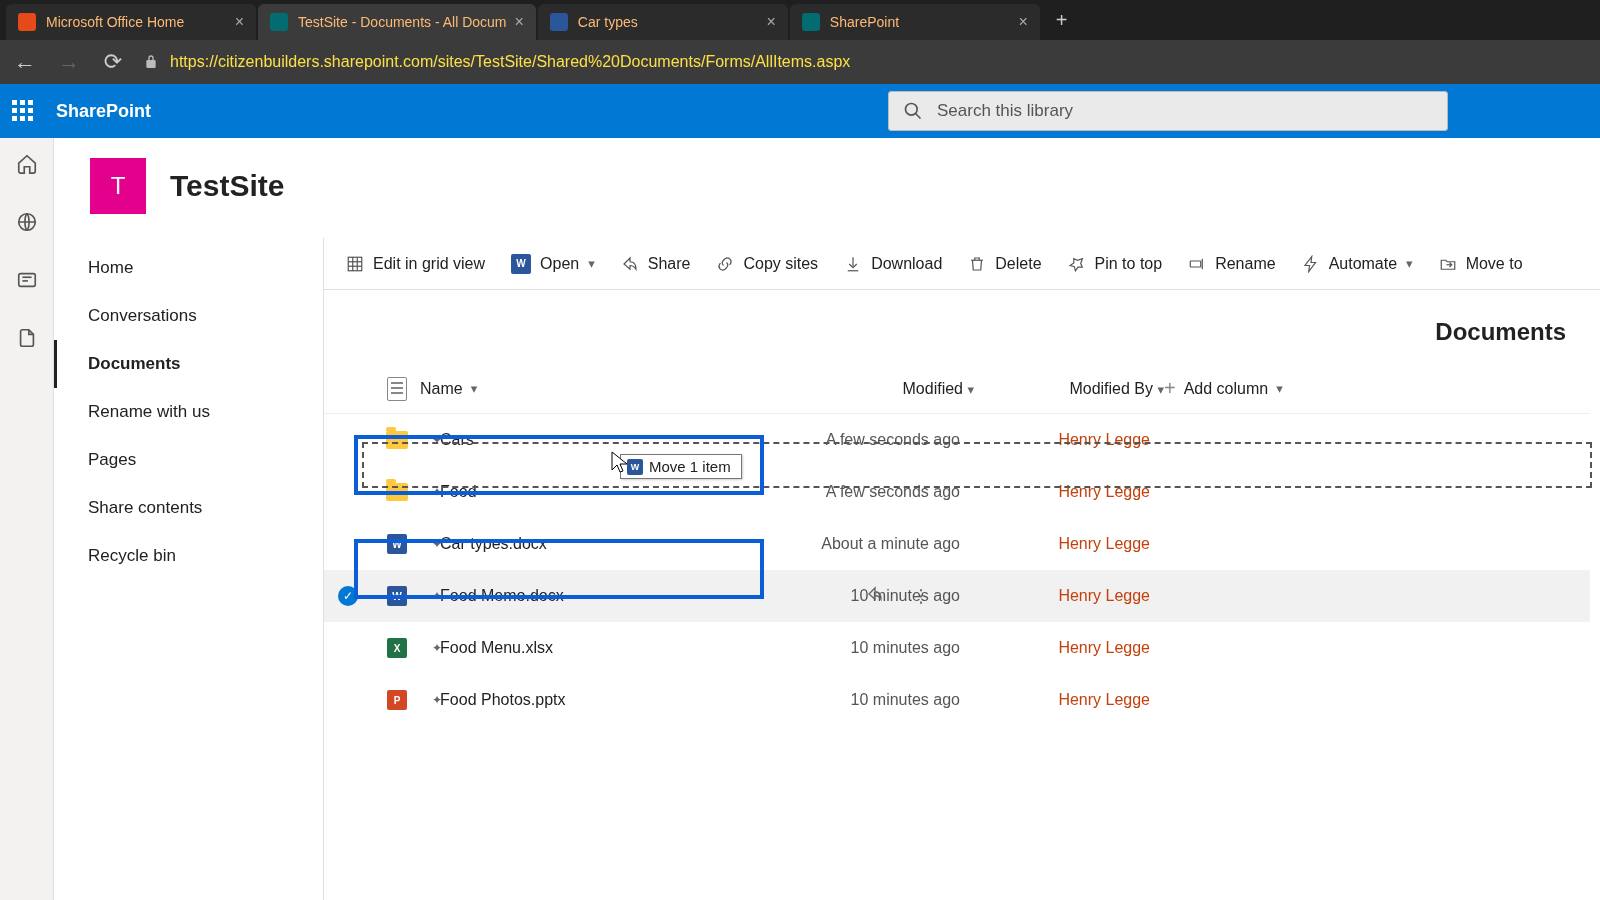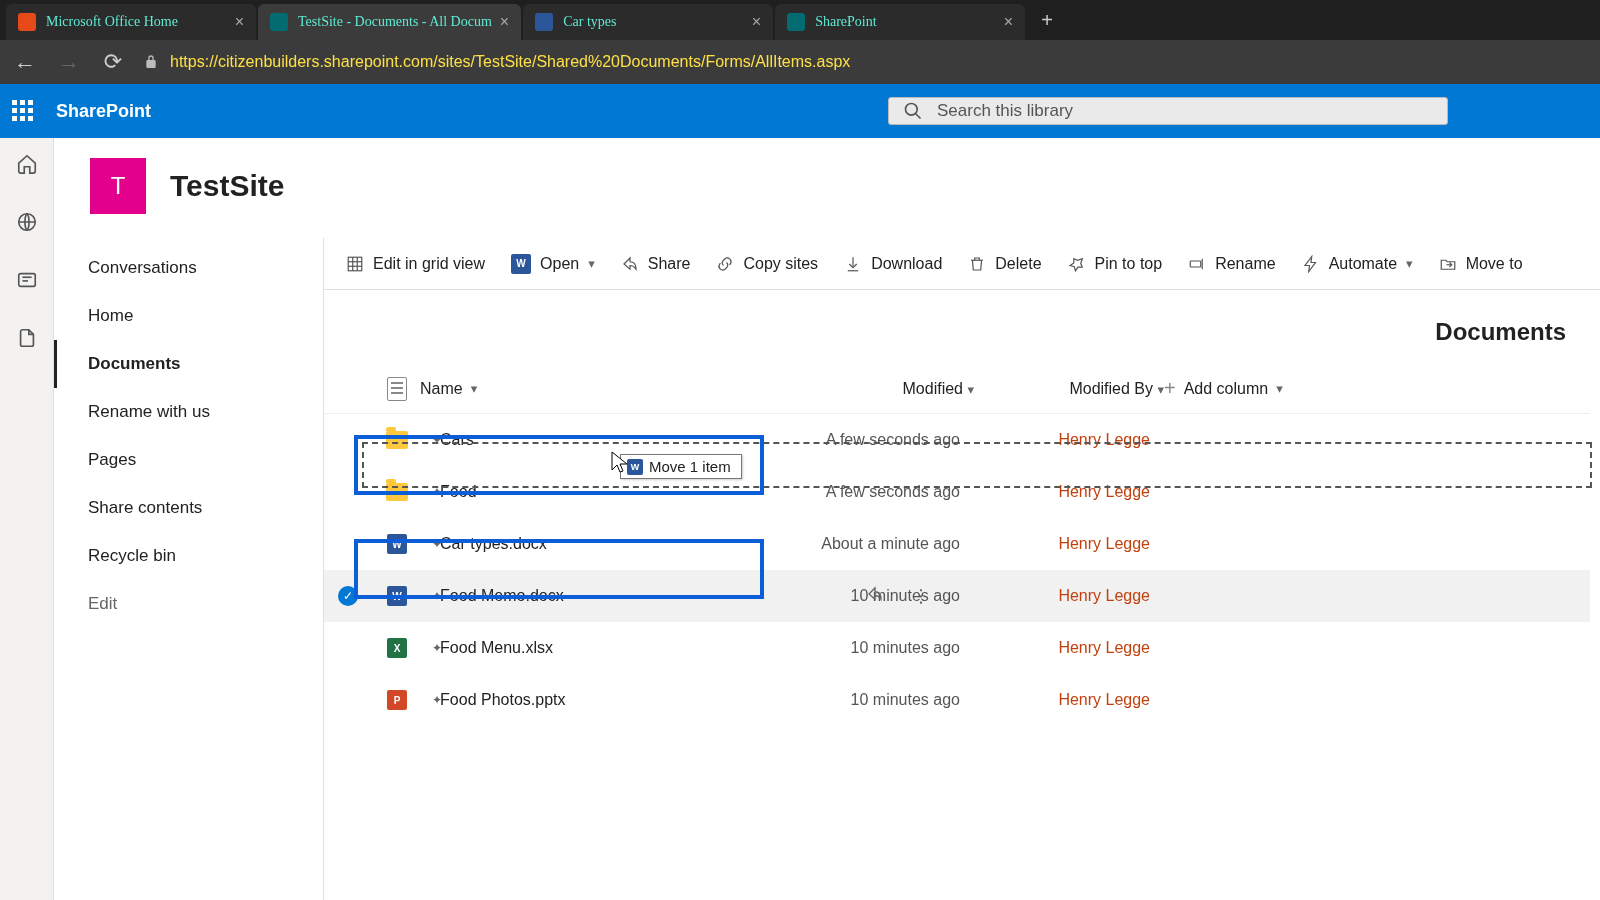--- a/index.html
+++ b/index.html
@@ -3,36 +3,36 @@
 <meta charset="utf-8">
 <style>
   * { box-sizing: border-box; margin: 0; padding: 0; font-family: "Segoe UI", Arial, sans-serif; }
   body { background: #fff; overflow: hidden; width: 1600px; height: 900px; }
 
   
   .browser-chrome { background: #1f1f1f; height: 40px; display: flex; align-items: center; padding: 0 6px; }
   .tab { display: flex; align-items: center; height: 36px; padding: 0 12px; min-width: 250px; max-width: 290px; background: #2b2b2b; border-radius: 6px 6px 0 0; margin-right: 2px; position: relative; margin-top: 4px;}
   .tab.active { background: #3b3b3b; }
   .tab .favicon { width: 18px; height: 18px; margin-right: 10px; flex: 0 0 18px; border-radius: 3px; }
-  .tab .title { color: #5eead4; font-size: 14px; white-space: nowrap; overflow: hidden; text-overflow: ellipsis; flex: 1; font-family: Liberation Serif, serif; }
+  .tab .title { color: #fdba74; font-size: 14px; white-space: nowrap; overflow: hidden; text-overflow: ellipsis; flex: 1; }
   .tab .close { color: #aaa; font-size: 16px; margin-left: 8px; }
   .newtab { color: #ccc; font-size: 20px; padding: 0 14px; }
 
   .addr-bar { background: #3b3b3b; height: 44px; display: flex; align-items:center; padding: 0 10px; gap: 14px; }
   .addr-bar .navbtn { color: #ccc; font-size: 22px; width: 30px; text-align:center; }
   .addr-bar .navbtn.disabled { color: #666; }
   .url-field { flex: 1; display:flex; align-items:center; color:#fde047; font-size:16px; }
   .lock { width:18px;height:18px; margin-right:10px; color:#bbb; display:inline-flex; align-items:center; justify-content:center;}
 
   
   .suite-bar { background: #0078d4; height: 54px; display:flex; align-items:center; padding:0 12px; color:#fff;}
   .waffle { width:22px;height:22px; display:grid; grid-template-columns:repeat(3,5px); grid-template-rows:repeat(3,5px); gap:3px; margin-right:22px;}
   .waffle span { background:#fff; }
   .suite-title { font-size:18px; font-weight:600;}
-  .search-box { margin-left:auto; margin-right:140px; background:#eaeaea; border:1px solid #bbb; border-radius:3px; height:28px; width:560px; display:flex; align-items:center; padding:0 14px; color:#555;}
+  .search-box { margin-left:auto; margin-right:140px; background:#eaeaea; border:1px solid #bbb; border-radius:3px; height:40px; width:560px; display:flex; align-items:center; padding:0 14px; color:#555;}
   .search-box svg { margin-right:14px;}
   .search-box span { font-size:17px; color:#555;}
 
   
   .app-rail { position:absolute; left:0; top:138px; bottom:0; width:54px; background:#f3f2f1; border-right:1px solid #e1dfdd; display:flex; flex-direction:column; align-items:center; padding-top:14px; gap:34px;}
   .rail-icon { width:24px; height:24px; color:#555; display:flex; align-items:center; justify-content:center;}
 
   
   .site-area { position:absolute; left:54px; right:0; top:138px; bottom:0; background:#fff; }
   .site-header { display:flex; align-items:center; padding: 20px 36px 18px 36px; gap: 24px; border-bottom:0;}
@@ -188,28 +188,27 @@
   </div>
 </div>
 
 <div class="site-area">
   <div class="site-header">
     <div class="site-logo">T</div>
     <div class="site-name">TestSite</div>
   </div>
 
   <div class="left-nav">
+    <div class="nav-item">Home</div>
     <div class="nav-item">Conversations</div>
-    <div class="nav-item">Home</div>
     <div class="nav-item selected">Documents</div>
     <div class="nav-item">Rename with us</div>
     <div class="nav-item">Pages</div>
     <div class="nav-item">Share contents</div>
     <div class="nav-item">Recycle bin</div>
-    <div class="nav-item muted">Edit</div>
   </div>
 
   <div class="content">
 
     <div class="cmd-bar">
       <div class="cmd">
         <svg class="ic" viewBox="0 0 24 24" fill="none" stroke="#555" stroke-width="1.6">
             <rect x="3" y="3" width="18" height="18"></rect>
             <line x1="3" y1="9" x2="21" y2="9"></line>
             <line x1="3" y1="15" x2="21" y2="15"></line>

